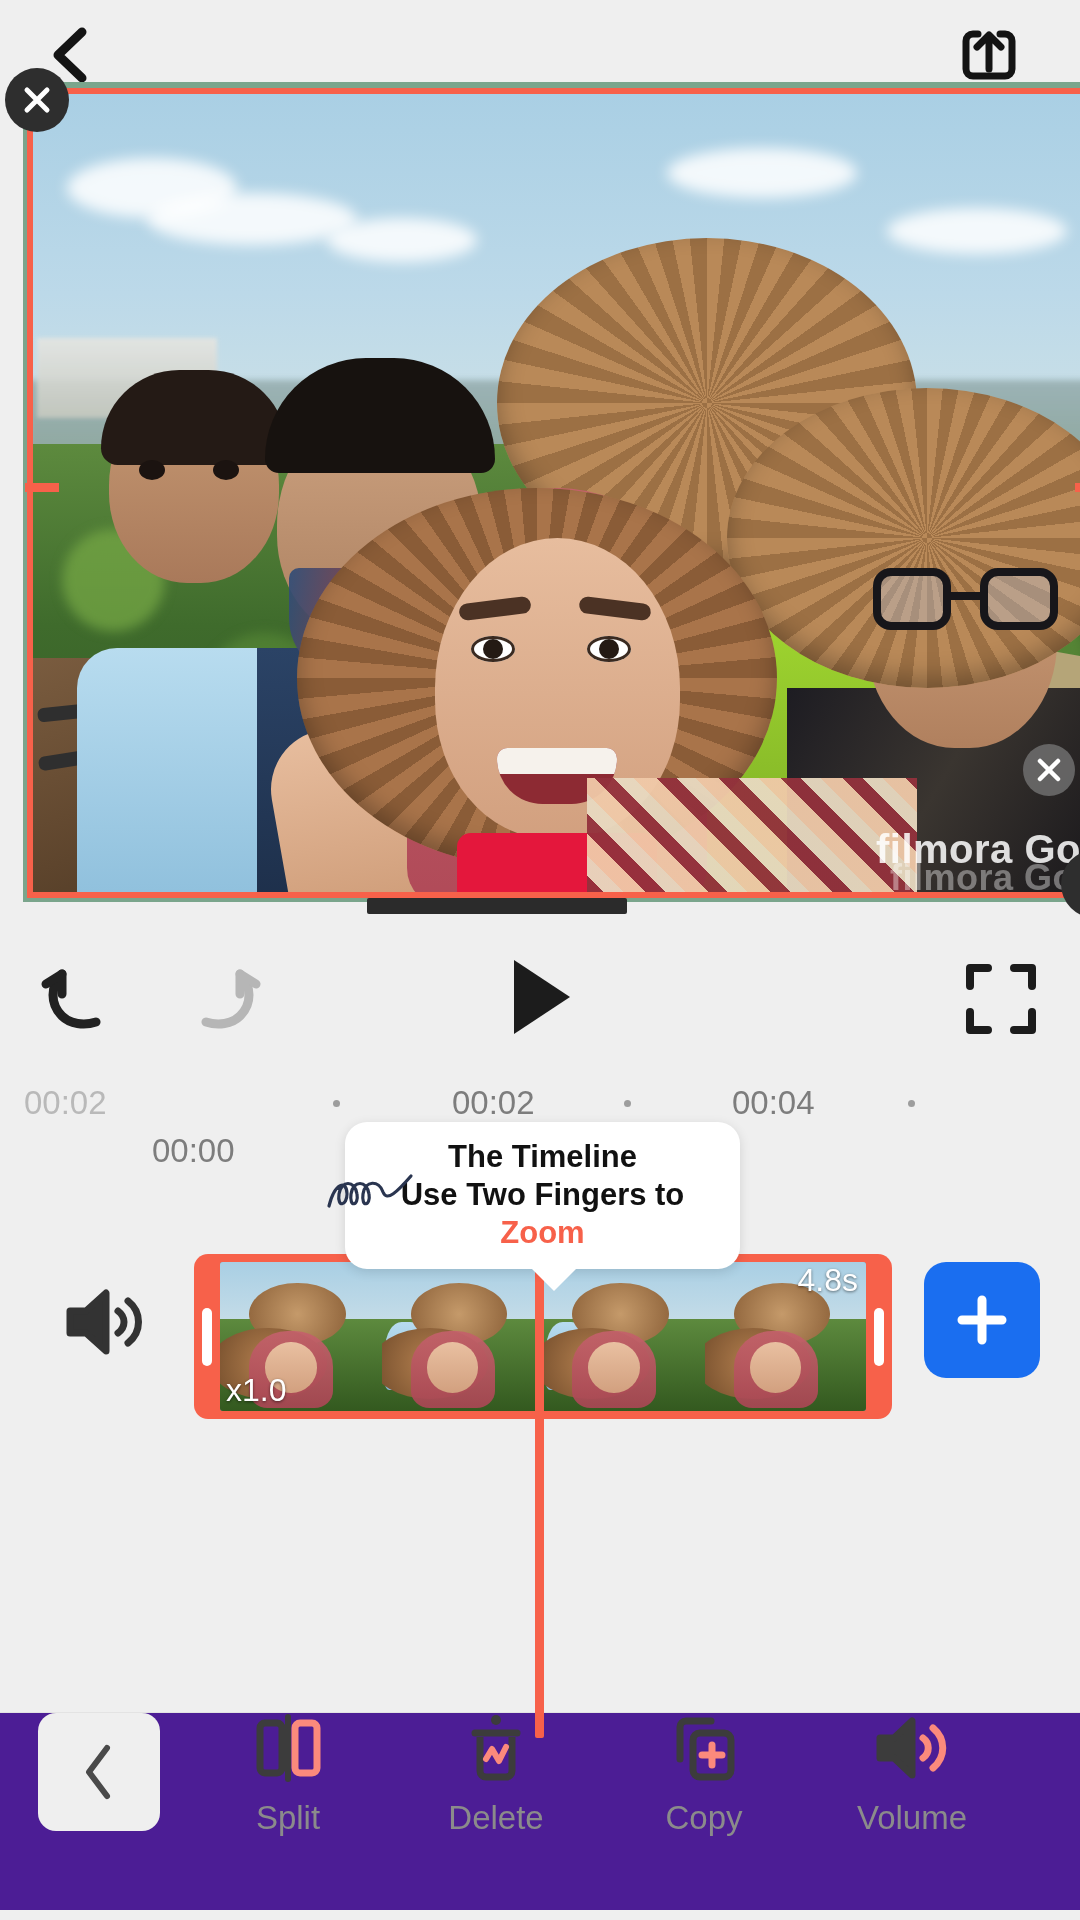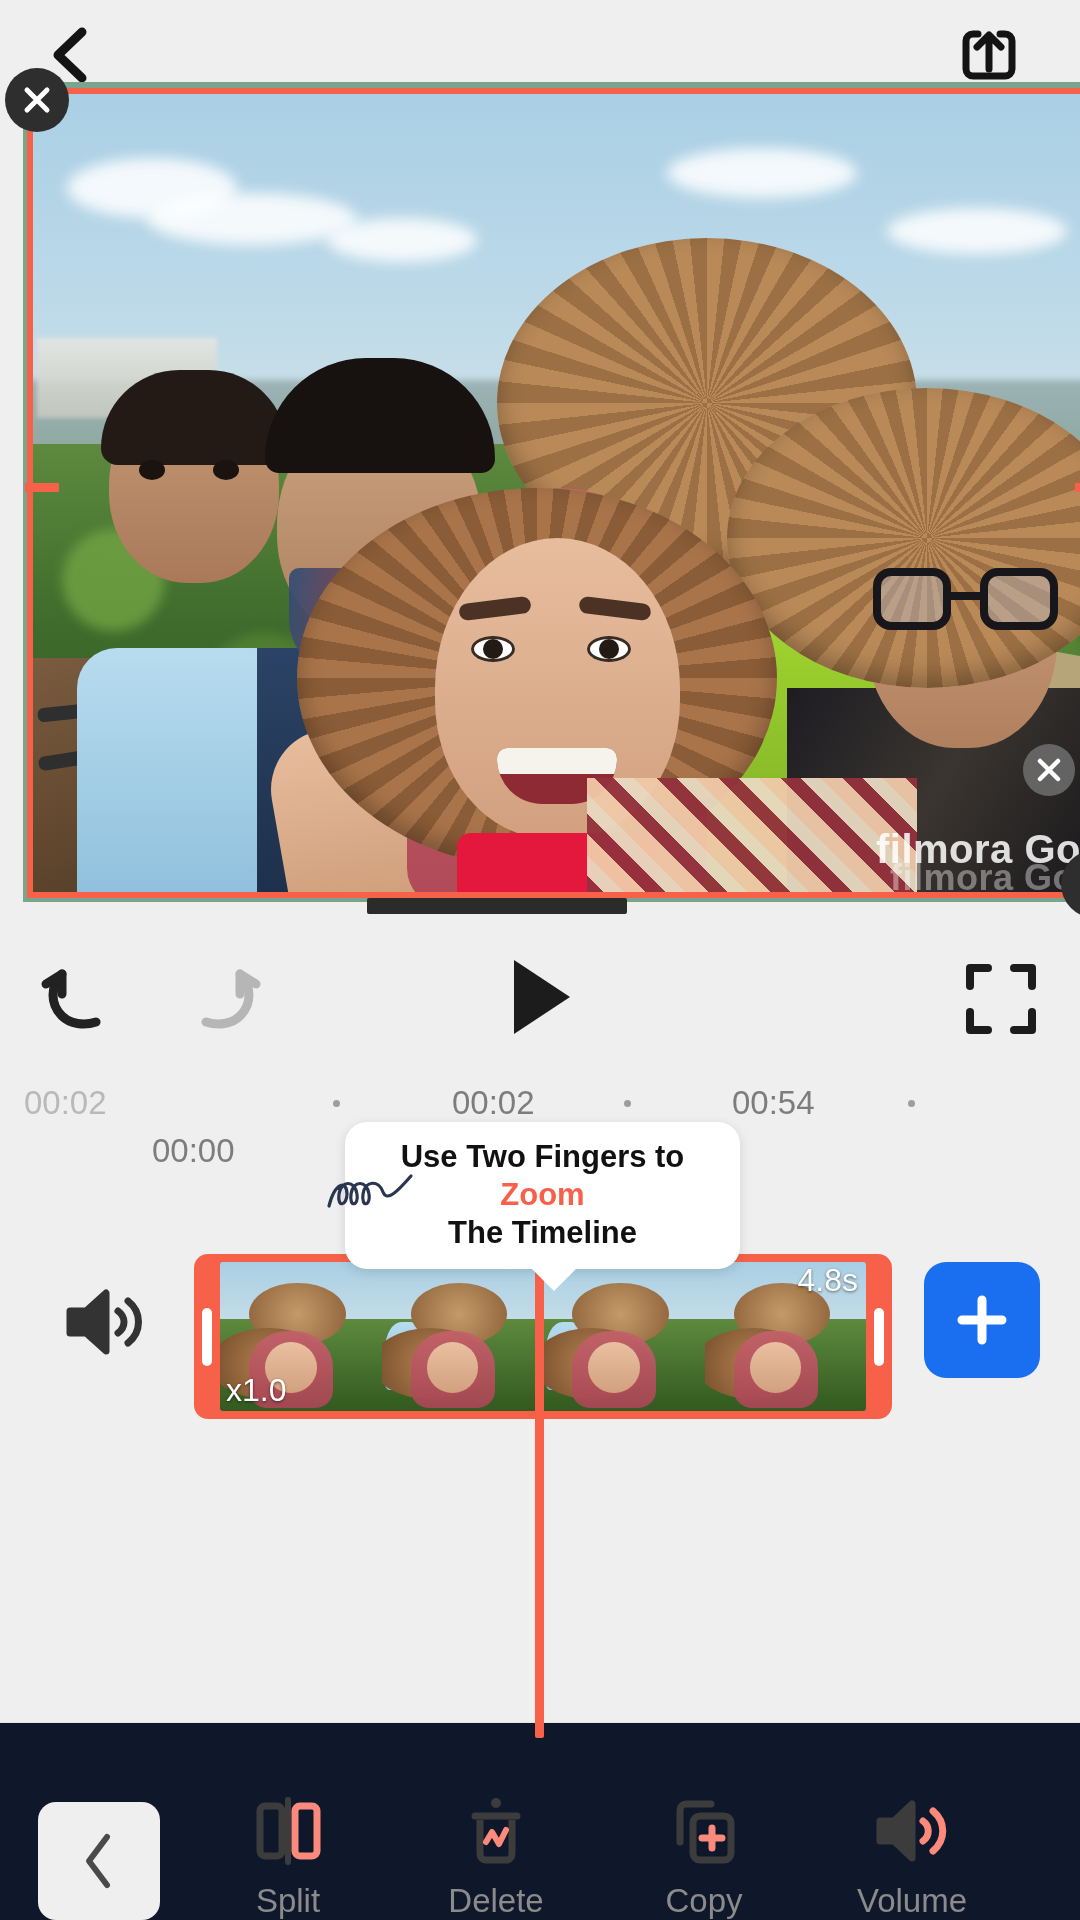--- a/index.html
+++ b/index.html
@@ -257,23 +257,23 @@
     background:#1a6ef0; border-radius:22px; display:flex;
     align-items:center; justify-content:center; cursor:pointer;
   }
   .playhead {
     position:absolute; left:535px; top:128px; width:9px; height:540px;
     background:#f7614a; z-index:15; border-radius:2px; cursor:ew-resize;
   }
 
   
   .bottombar {
-    position:absolute; left:0; bottom:0; width:1080px; height:198px;
-    background:#0f172a; border-top:1px solid #e3e3e3;
-    display:flex; align-items:flex-end;
+    position:absolute; left:0; bottom:10px; width:1080px; height:198px;
+    background:#4c1d95; border-top:1px solid #e3e3e3;
+    display:flex; align-items:flex-start;
   }
   .bb-back {
     width:122px; height:118px; margin-left:38px; flex:0 0 auto;
     background:#efefef; border-radius:18px;
     display:flex; align-items:center; justify-content:center; cursor:pointer;
   }
   .bb-items { display:flex; align-items:center; flex:1 1 auto; padding-left:24px; }
   .bb-item {
     width:208px; flex:0 0 auto; display:flex; flex-direction:column;
     align-items:center; gap:16px; cursor:pointer;
@@ -432,34 +432,34 @@
 </div>
 
 <div class="timeline">
 
   <div class="ruler">
     <span class="rl dim" style="left:24px;">00:02</span>
     <span class="rl" style="left:152px;margin-top:48px;">00:00</span>
     <span class="tick" style="left:333px;"></span>
     <span class="rl" style="left:452px;">00:02</span>
     <span class="tick" style="left:624px;"></span>
-    <span class="rl" style="left:732px;">00:54</span>
+    <span class="rl" style="left:732px;">00:04</span>
     <span class="tick" style="left:908px;"></span>
   </div>
 
   <svg class="tip-arrow" width="80" height="60" viewBox="0 0 80 60">
     <path d="M2 44 L70 6 L54 52 Z" fill="#fb9a9a"></path>
     <path d="M16 38 C26 30 36 26 46 24 M20 44 C30 36 40 32 50 30" stroke="#f06f7a" stroke-width="3" fill="none"></path>
   </svg>
 
   <div class="tooltip">
+    <div class="tooltip-line">The Timeline</div>
     <div class="tooltip-line">
       <span>Use Two Fingers to </span><span class="hl">Zoom</span>
     </div>
-    <div class="tooltip-line">The Timeline</div>
     <div class="tooltip-tail"></div>
   </div>
 
   <svg class="tip-squiggle" width="110" height="50" viewBox="0 0 110 50">
     <path d="M4 40 C10 16 22 14 22 28 C22 40 12 42 14 28 C16 14 30 14 32 28 C34 40 24 42 26 28
              C28 14 42 14 44 28 C46 40 36 42 38 28 C40 14 54 14 58 26 C62 36 72 26 86 10" fill="none" stroke="#2a3550" stroke-width="3.2" stroke-linecap="round"></path>
   </svg>
 
   <div class="track">
     <div class="vol-icon">

